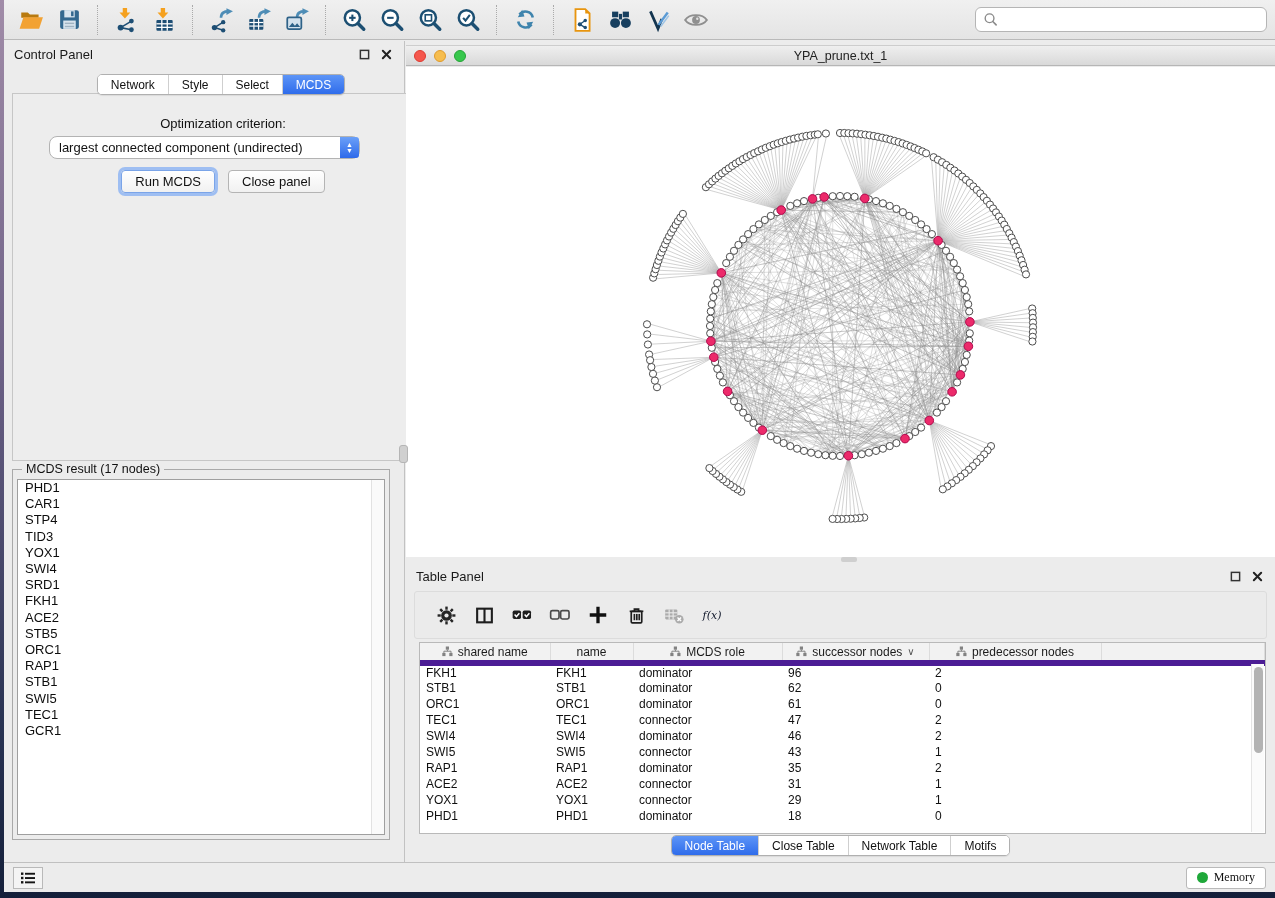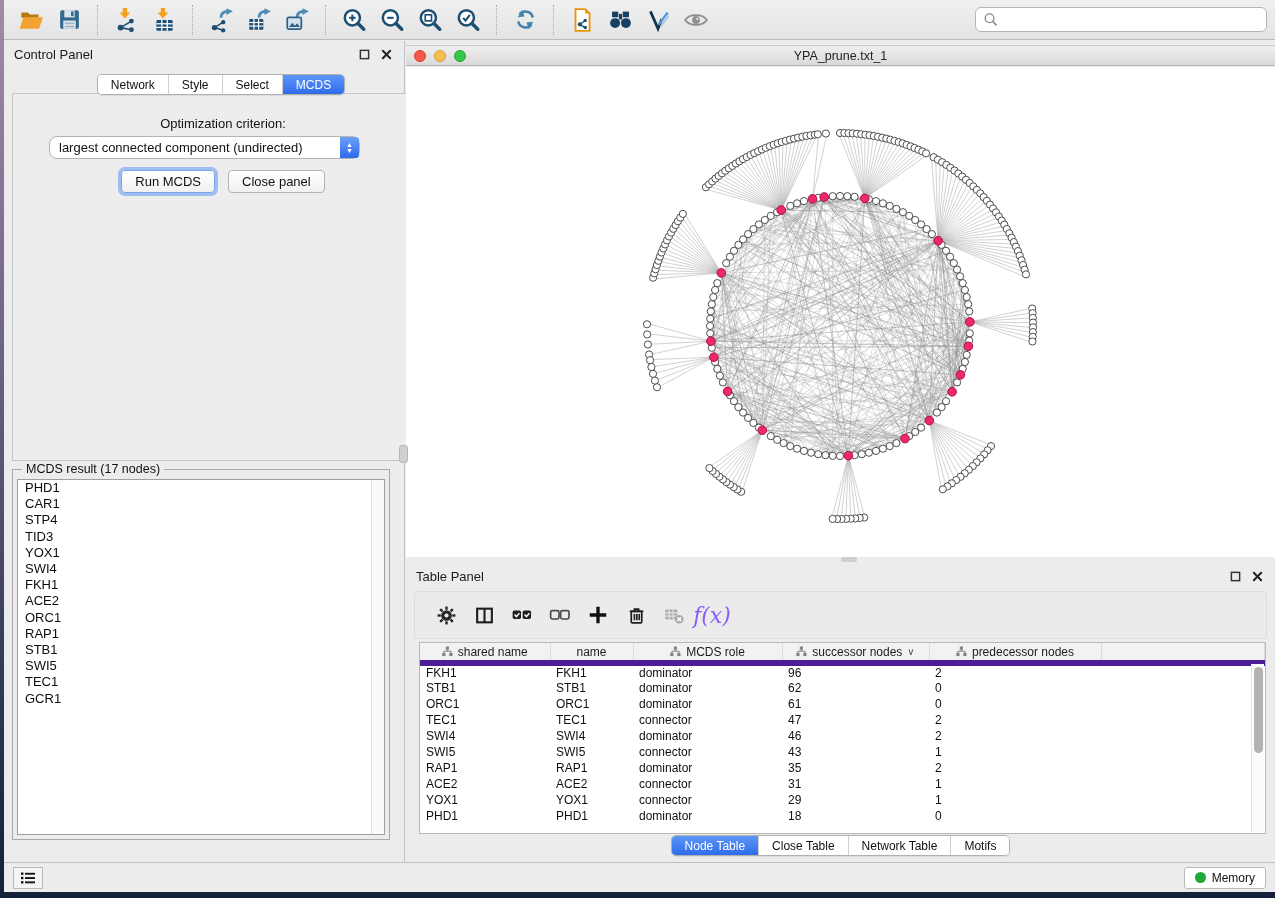--- a/index.html
+++ b/index.html
@@ -69,21 +69,21 @@
   #h-divider { position:absolute; left:402px; top:557px; width:869px; height:6px; background:#ececec; }
   #h-divider .grip { position:absolute; left:50%; top:0; width:16px; height:5px; background:#cfcfcf;
     border-radius:2px; }
 
   
   #table-panel { position:absolute; left:402px; top:563px; width:869px; bottom:30px; background:#ececec; }
   #tp-toolbar { position:absolute; left:8px; top:28px; right:8px; height:48px; background:#ebebeb;
     border:1px solid #dcdcdc; border-radius:3px; display:flex; align-items:center; padding-left:14px; }
   .tp-btn { width:34px; height:34px; border:none; background:none; display:flex; align-items:center;
     justify-content:center; margin-right:4px; }
-  .fx { font-family:"DejaVu Serif","Liberation Serif",serif; font-style:italic; font-size:22px; color:#8b5cf6; }
+  .fx { font-family:"DejaVu Serif","Liberation Serif",serif; font-style:italic; font-size:11px; color:#0f172a; }
   #table-wrap { position:absolute; left:13px; top:79px; right:9px; height:192px; background:#fff;
     border:1px solid #b9b9b9; }
   #node-table { border-collapse:collapse; table-layout:fixed; width:100%; }
   #node-table th { height:20px; background:#f2f2f2; border-right:1px solid #dcdcdc; border-bottom:6px solid #4c1d95;
     font-size:12px; font-weight:normal; color:#1c1c1c; position:relative; }
   #node-table th .th-inner { display:flex; align-items:center; justify-content:center; gap:5px; }
   #node-table td { height:16px; font-size:12px; color:#101010; padding:0 6px; white-space:nowrap;
     overflow:hidden; }
   #node-table td.num { padding-right:17px; }
   #table-scroll { position:absolute; top:21px; right:1px; bottom:1px; width:13px; background:#fbfbfb;
@@ -92,21 +92,21 @@
     border-radius:5px; }
   #tp-tabs-row { position:absolute; left:0; bottom:6px; width:100%; text-align:center; }
   .chev { font-size:10px; color:#555; }
 
   
   #status-bar { position:absolute; left:0; bottom:0; width:100%; height:30px; background:#ececec;
     border-top:1px solid #c0c0c0; display:flex; align-items:center; padding:0 9px; }
   #status-list-btn { width:30px; height:22px; background:#f4f4f4; border:1px solid #b9b9b9;
     display:flex; align-items:center; justify-content:center; }
   #memory-btn { margin-left:auto; height:22px; background:#fff; border:1px solid #b9b9b9; border-radius:3px;
-    display:flex; align-items:center; gap:6px; padding:0 10px; font-size:12px; color:#111; font-family:Liberation Sans, sans-serif; }
+    display:flex; align-items:center; gap:6px; padding:0 10px; font-size:12px; color:#111; font-family:Liberation Serif, serif; }
   #memory-dot { width:11px; height:11px; border-radius:50%; }
 </style>
 </head>
 <body>
 
 <div id="window">
 
   <div id="main-toolbar">
     <button class="tbtn">
         <svg width="26" height="26" viewBox="0 0 24 24">
@@ -310,22 +310,24 @@
     <div id="result-group">
       <span id="result-legend">MCDS result (17 nodes)</span>
       <div id="result-list">
         <div id="result-items">
             <div class="result-item">PHD1</div>
             <div class="result-item">CAR1</div>
             <div class="result-item">STP4</div>
             <div class="result-item">TID3</div>
             <div class="result-item">YOX1</div>
             <div class="result-item">SWI4</div>
+            <div class="result-item">SRD1</div>
             <div class="result-item">FKH1</div>
             <div class="result-item">ACE2</div>
+            <div class="result-item">STB5</div>
             <div class="result-item">ORC1</div>
             <div class="result-item">RAP1</div>
             <div class="result-item">STB1</div>
             <div class="result-item">SWI5</div>
             <div class="result-item">TEC1</div>
             <div class="result-item">GCR1</div>
           </div>
         <div id="result-scroll"></div>
       </div>
     </div>

